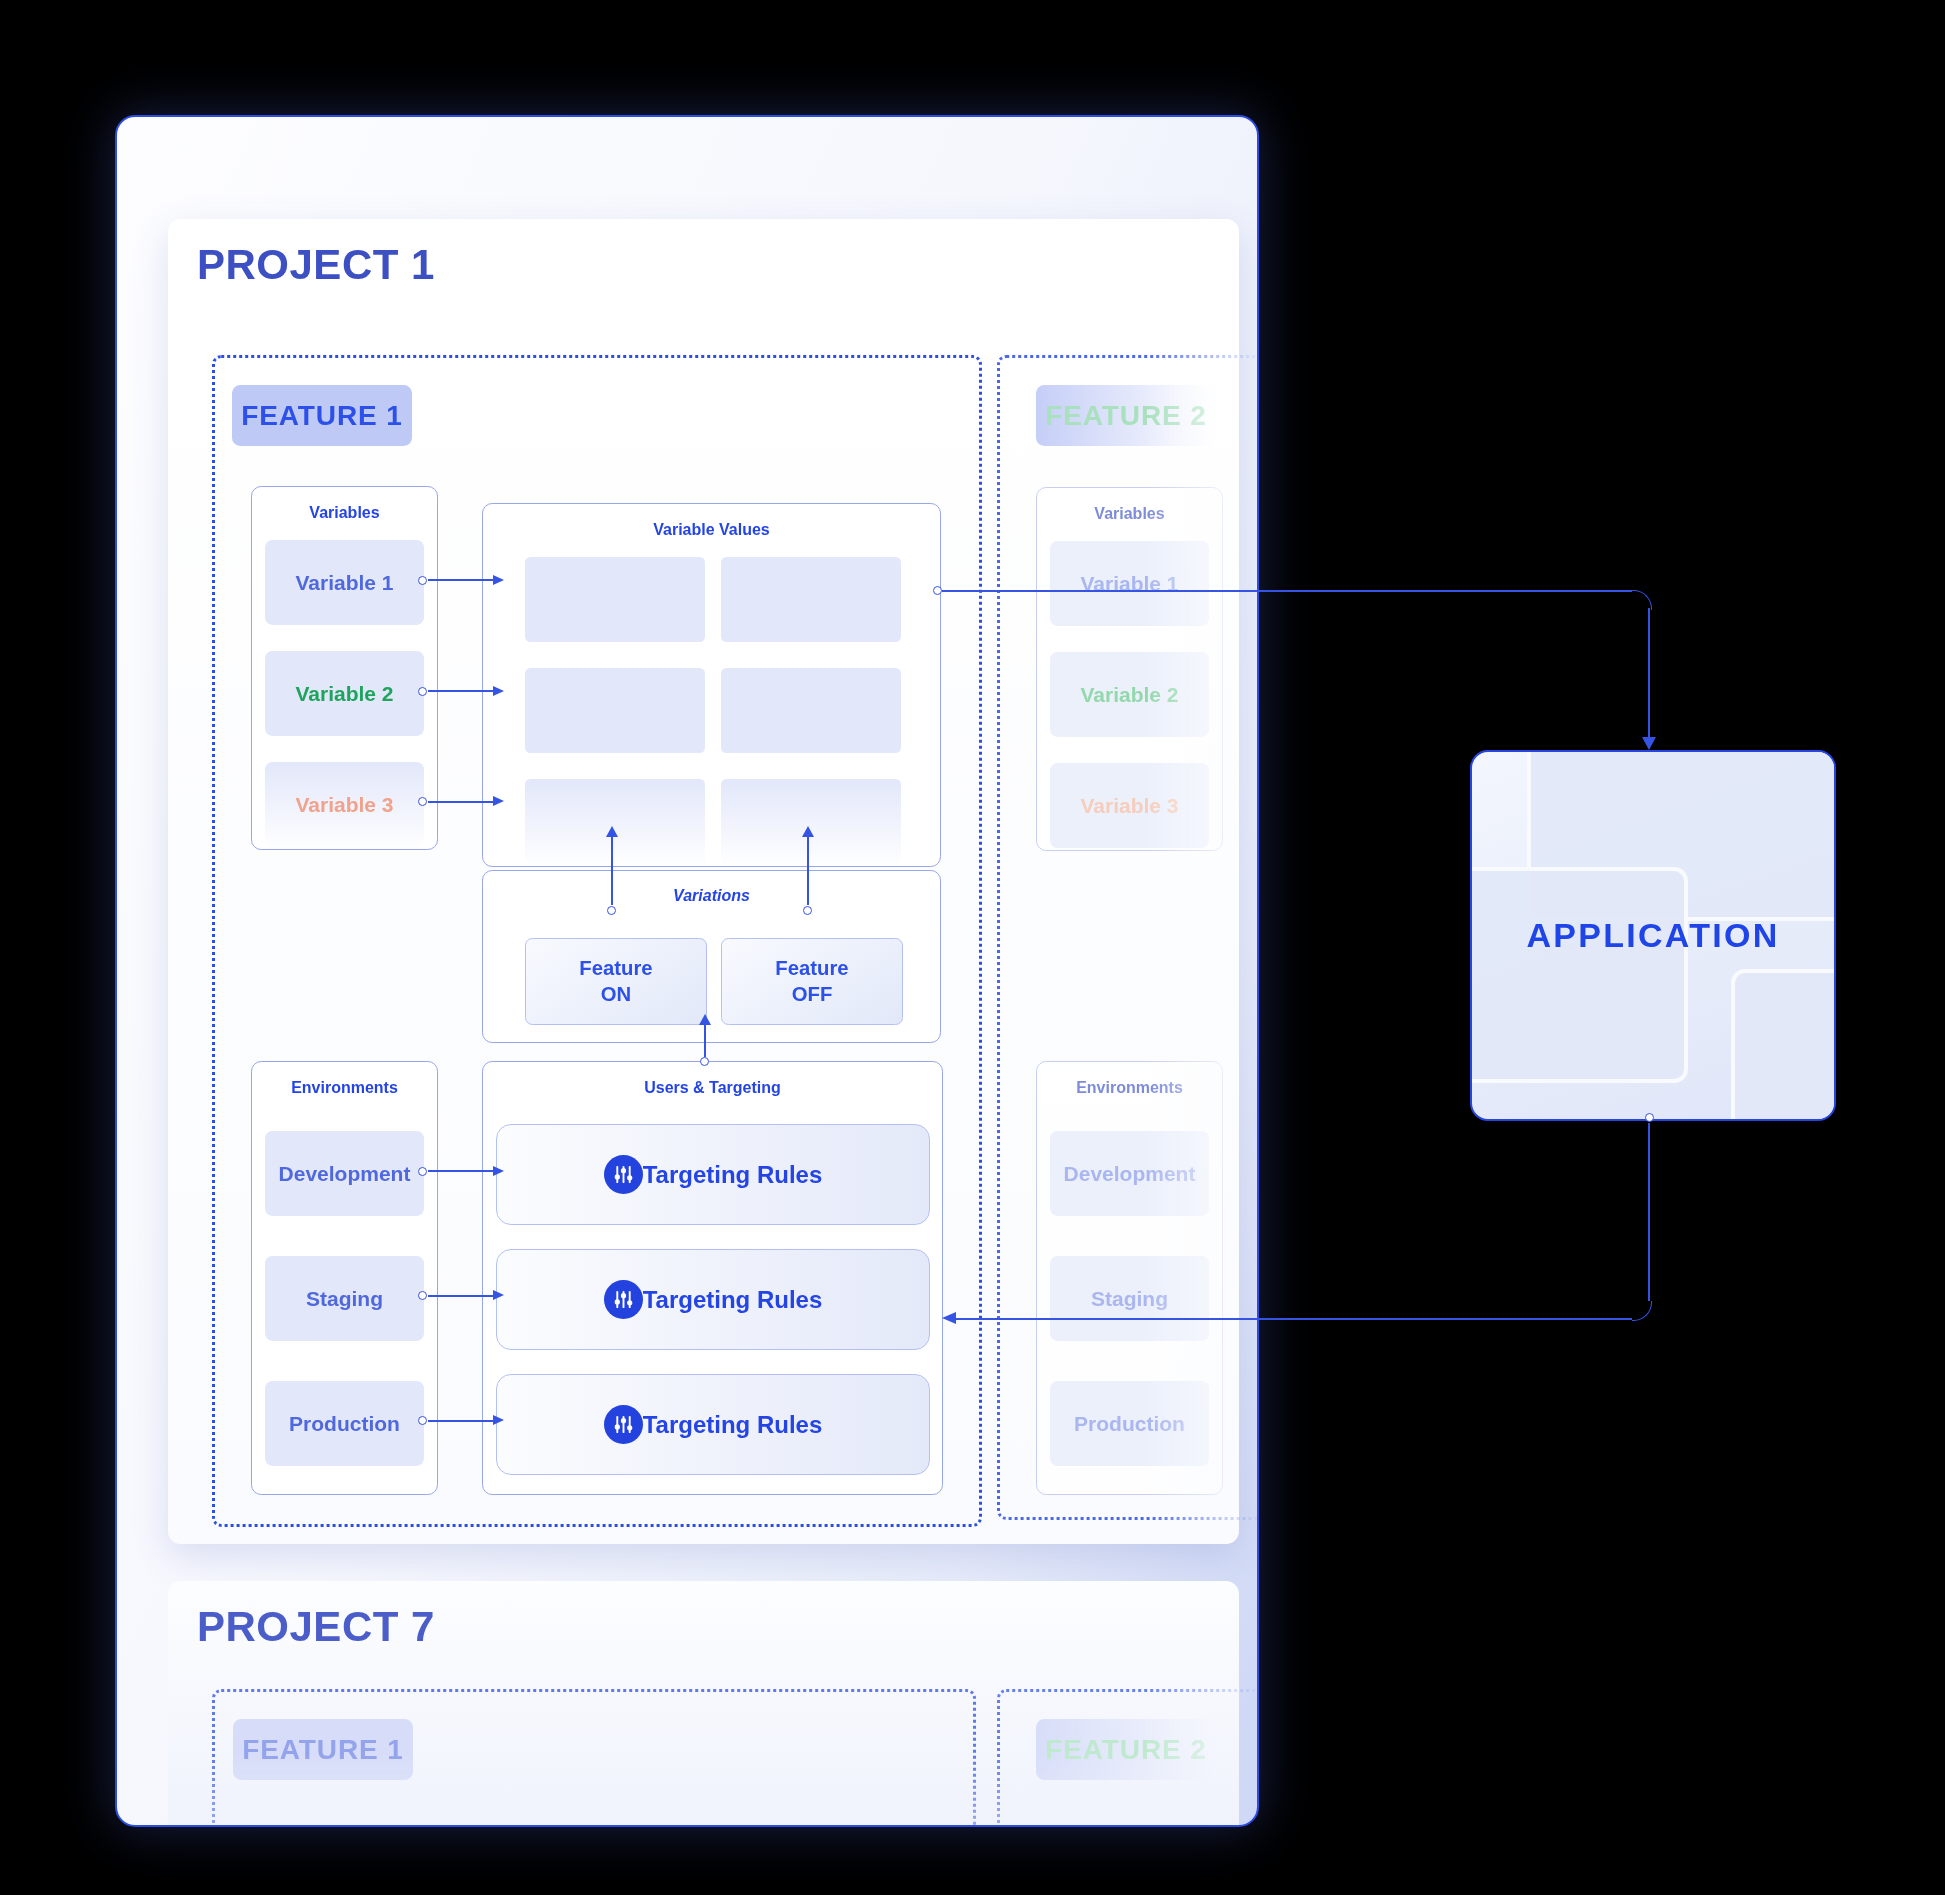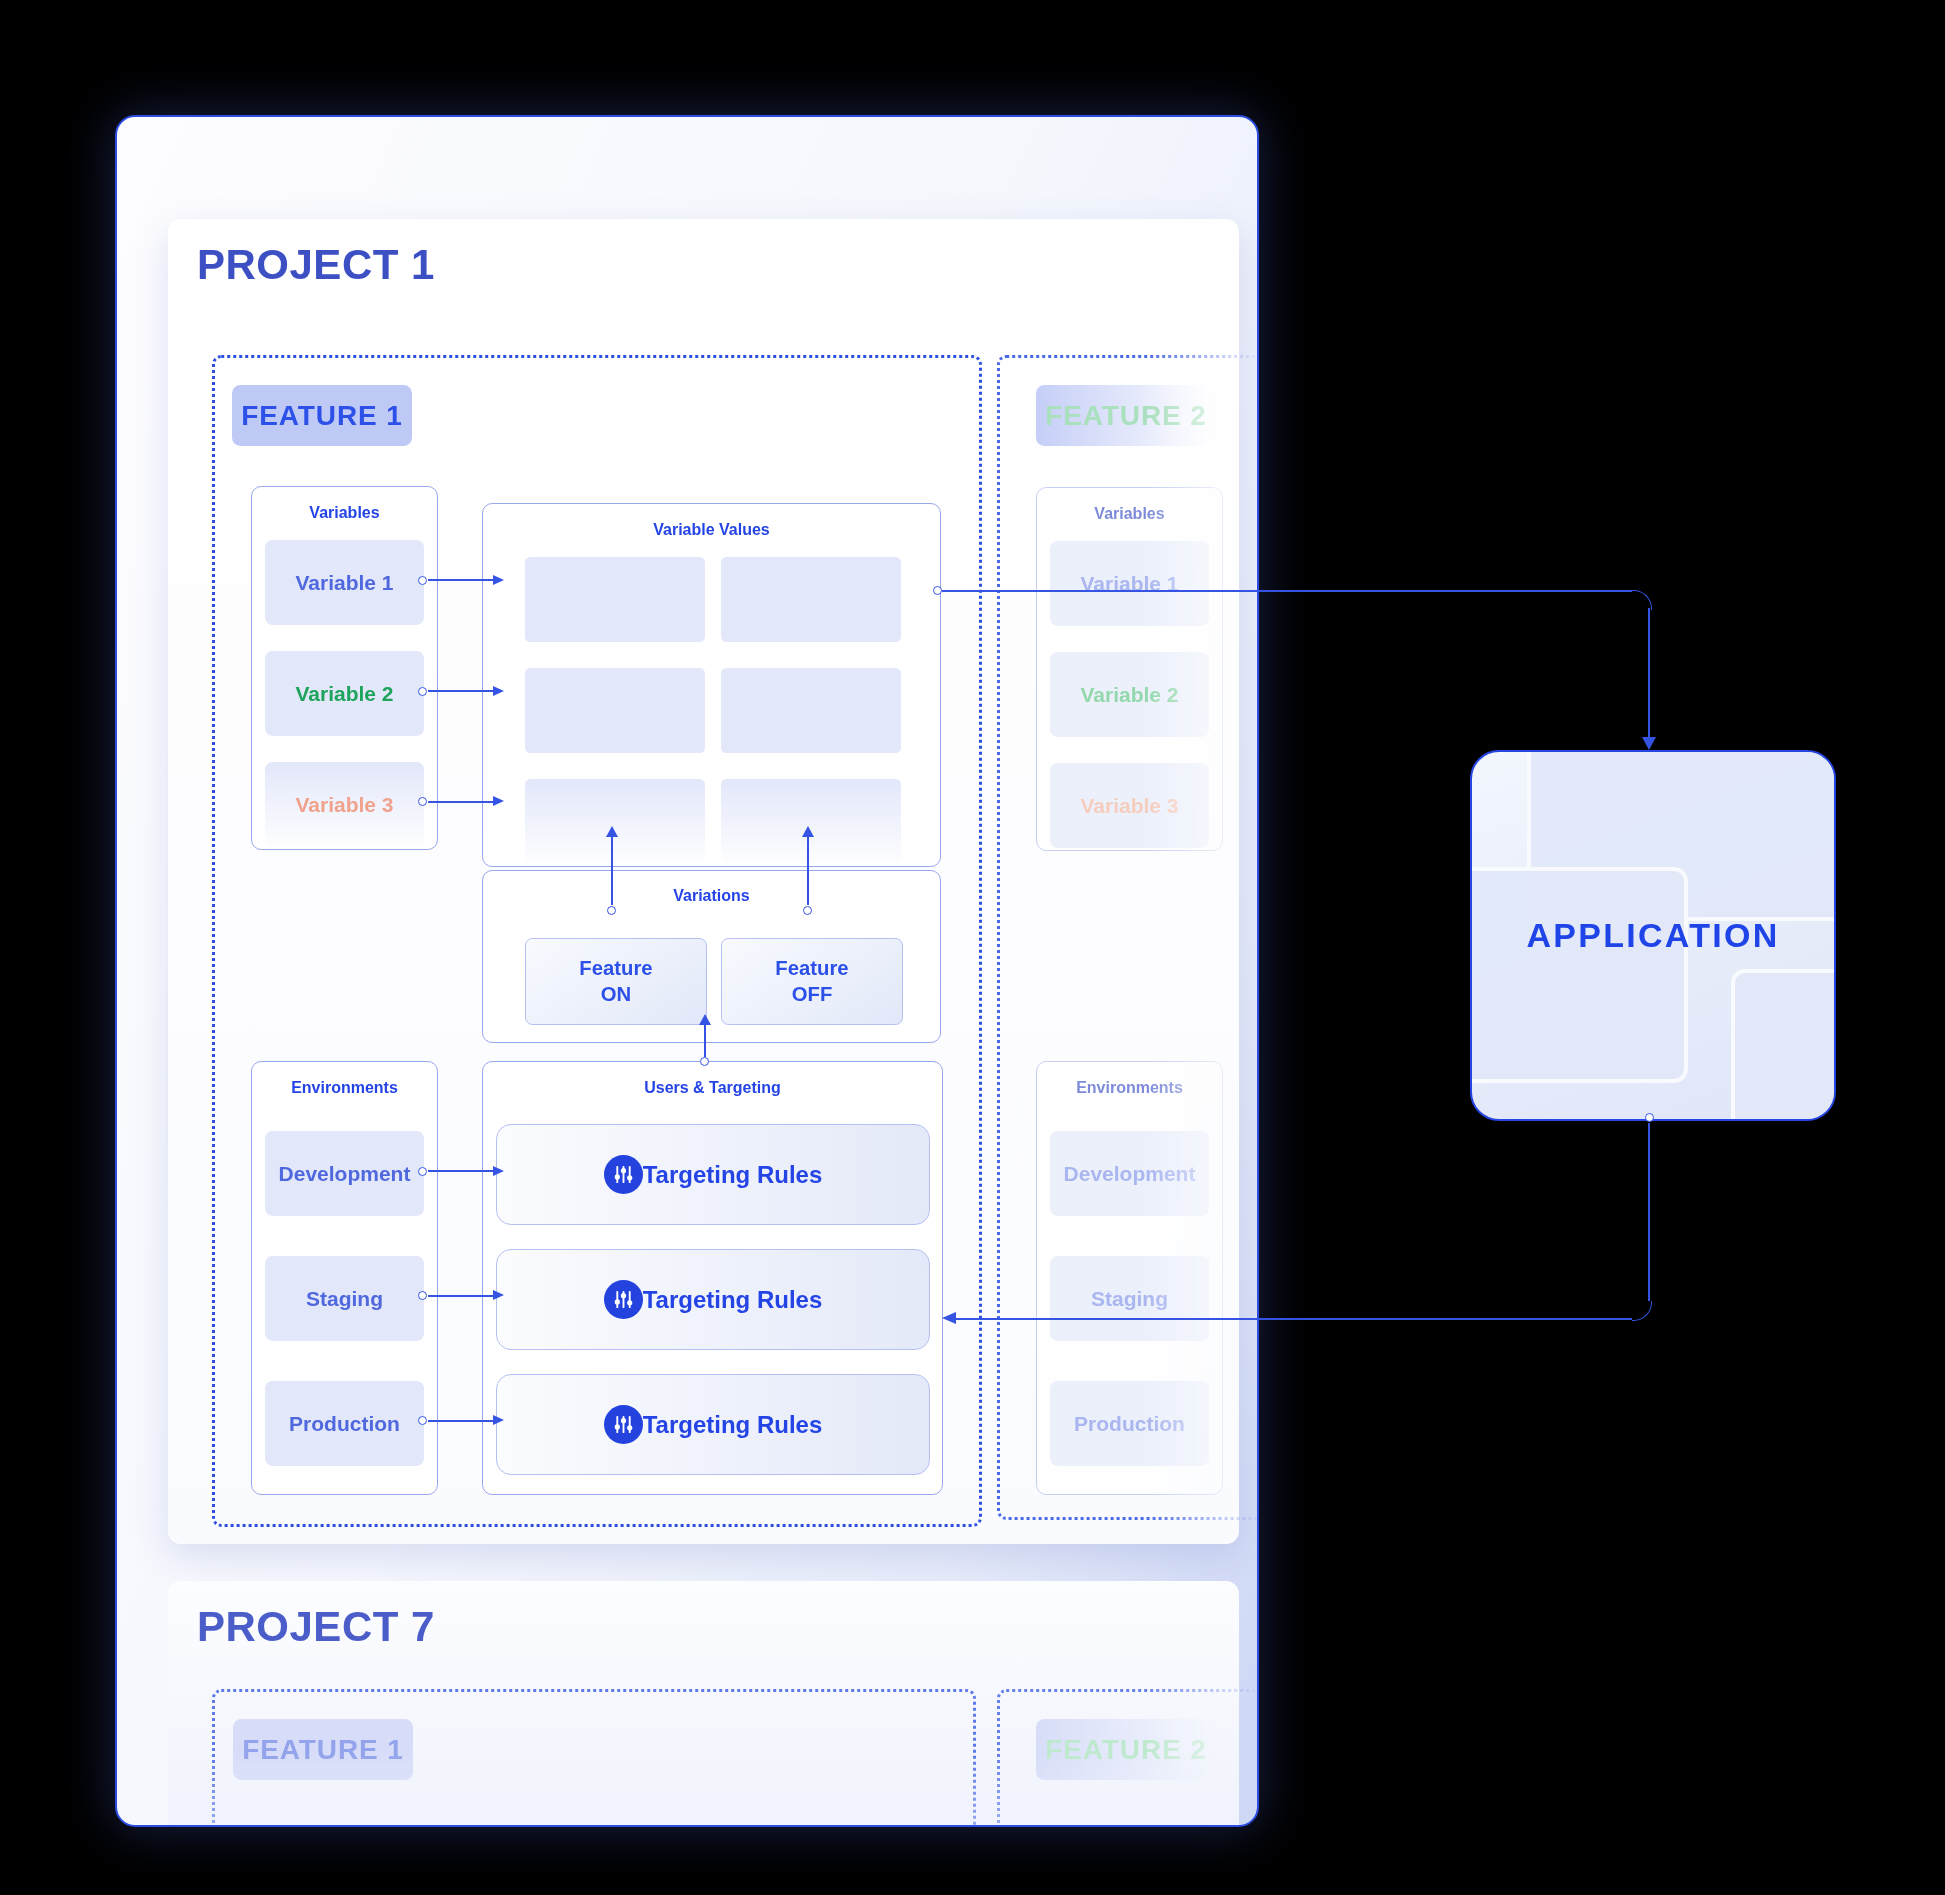--- a/index.html
+++ b/index.html
@@ -80,21 +80,21 @@
     -webkit-mask-image:linear-gradient(to bottom,#000 25%,transparent 96%);
     mask-image:linear-gradient(to bottom,#000 25%,transparent 96%);
   }
   .panel.ghost{border-color:#C6CFF2;background:rgba(255,255,255,.75);}
   .ghost .panel-title{color:#7D8BD8;}
   .pill.ghost-pill{background:#ECF0FB;}
 
   
   .app{
     left:1470px;top:750px;width:362px;height:367px;
-    border:2.8px solid #2745E2;border-radius:29px;
+    border:2.8px solid #2745E2;border-radius:18px;
     background:linear-gradient(160deg,#F3F6FD 0%,#E7ECFA 55%,#DFE6F8 100%);
     overflow:hidden;
     text-align:right;
   }
   .app-title{
     position:absolute;inset:0;display:flex;align-items:center;justify-content:center;
     font-size:34px;font-weight:800;color:#1F45E8;letter-spacing:2.3px;z-index:3;
   }
   .decor{position:absolute;border-radius:14px;background:rgba(226,232,248,.95);border:4.6px solid rgba(255,255,255,.8);z-index:1;}
 
@@ -144,21 +144,21 @@
     <div class="abs panel-title" style="top:16.6px;">Variable Values</div>
     <div class="abs cell" style="left:42px;top:53px;width:180px;height:85px;"></div>
     <div class="abs cell" style="left:238px;top:53px;width:180px;height:85px;"></div>
     <div class="abs cell" style="left:42px;top:164px;width:180px;height:85px;"></div>
     <div class="abs cell" style="left:238px;top:164px;width:180px;height:85px;"></div>
     <div class="abs cell fade" style="left:42px;top:275px;width:180px;height:85px;"></div>
     <div class="abs cell fade" style="left:238px;top:275px;width:180px;height:85px;"></div>
   </div>
 
   <div class="abs panel" style="left:365px;top:753px;width:457px;height:171px;">
-    <div class="abs panel-title" style="top:15.7px;">Variations</div>
+    <div class="abs panel-title" style="top:15.7px;font-style:italic;">Variations</div>
     <div class="abs feature-btn" style="left:42px;top:67px;width:180px;height:85px;">
       <span>Feature</span>
       <span>ON</span>
     </div>
     <div class="abs feature-btn" style="left:238px;top:67px;width:180px;height:85px;">
       <span>Feature</span>
       <span>OFF</span>
     </div>
   </div>
 

